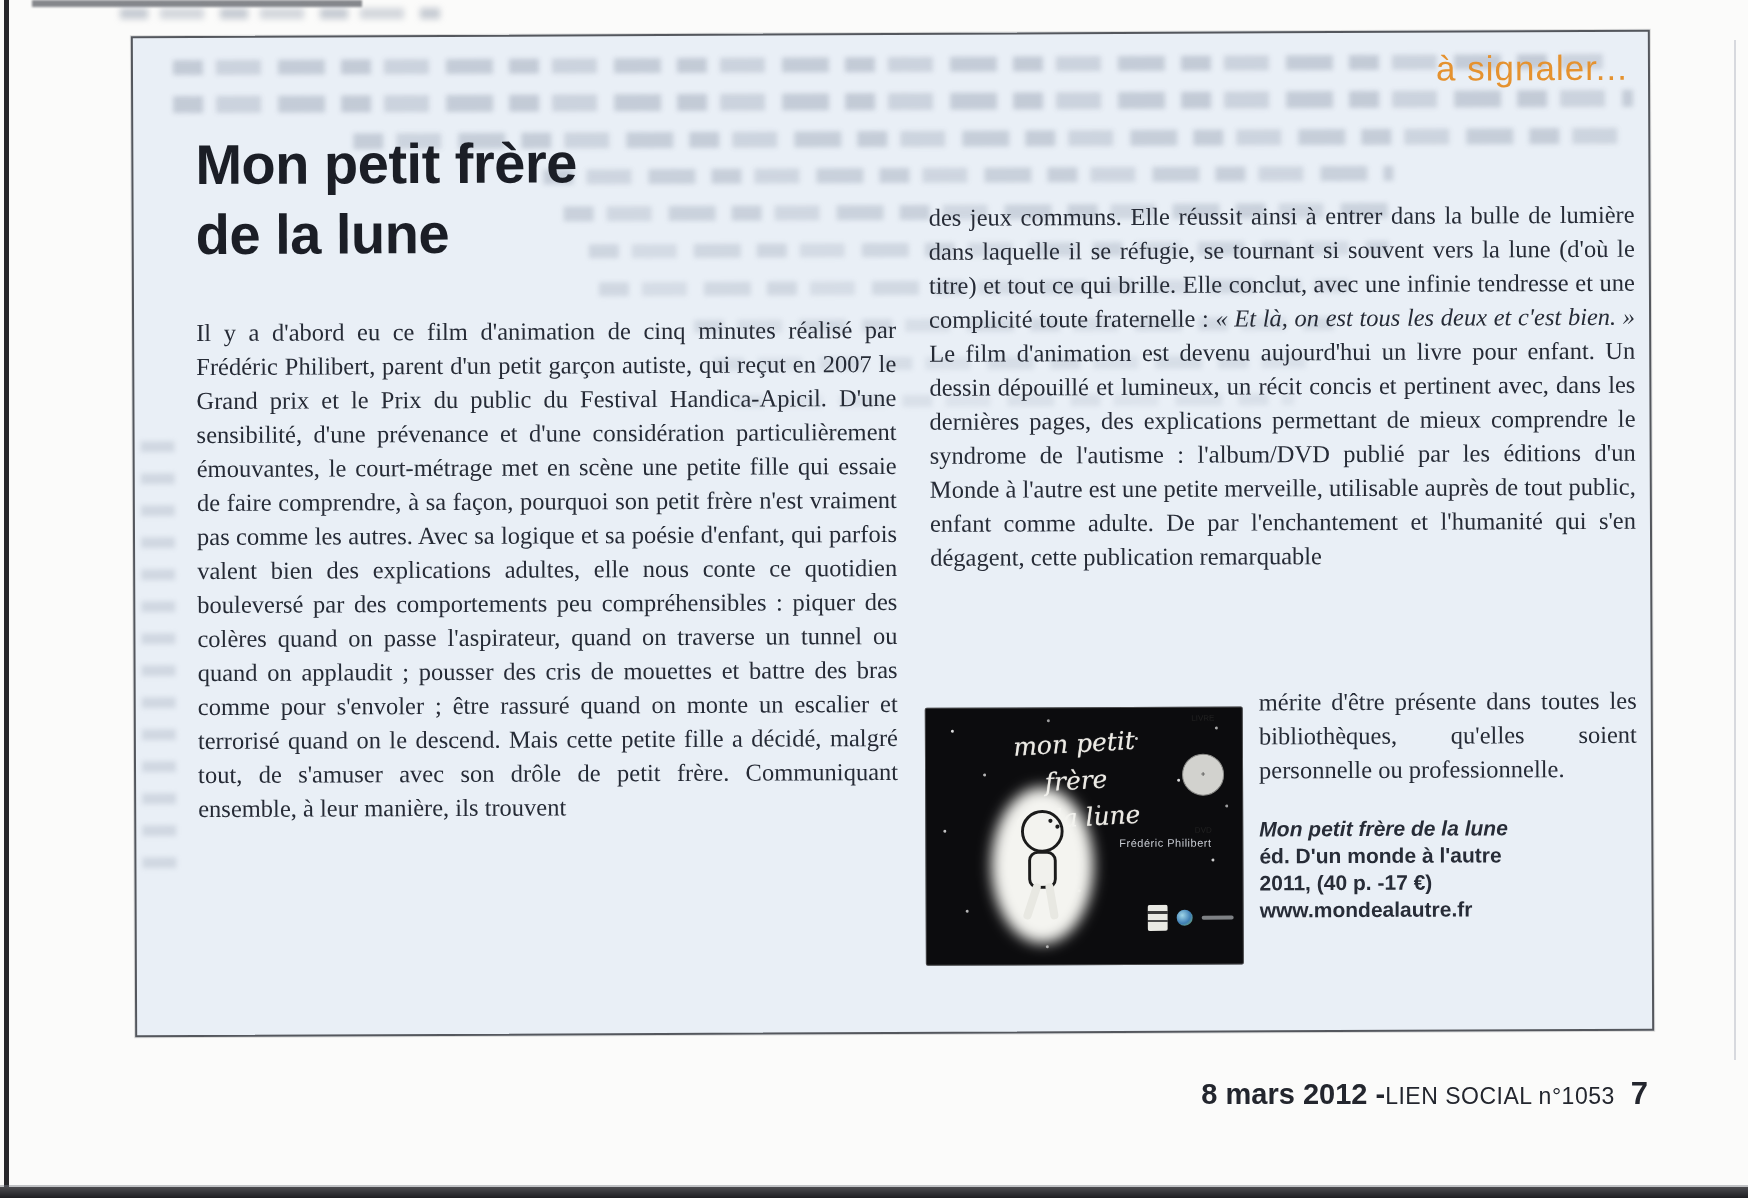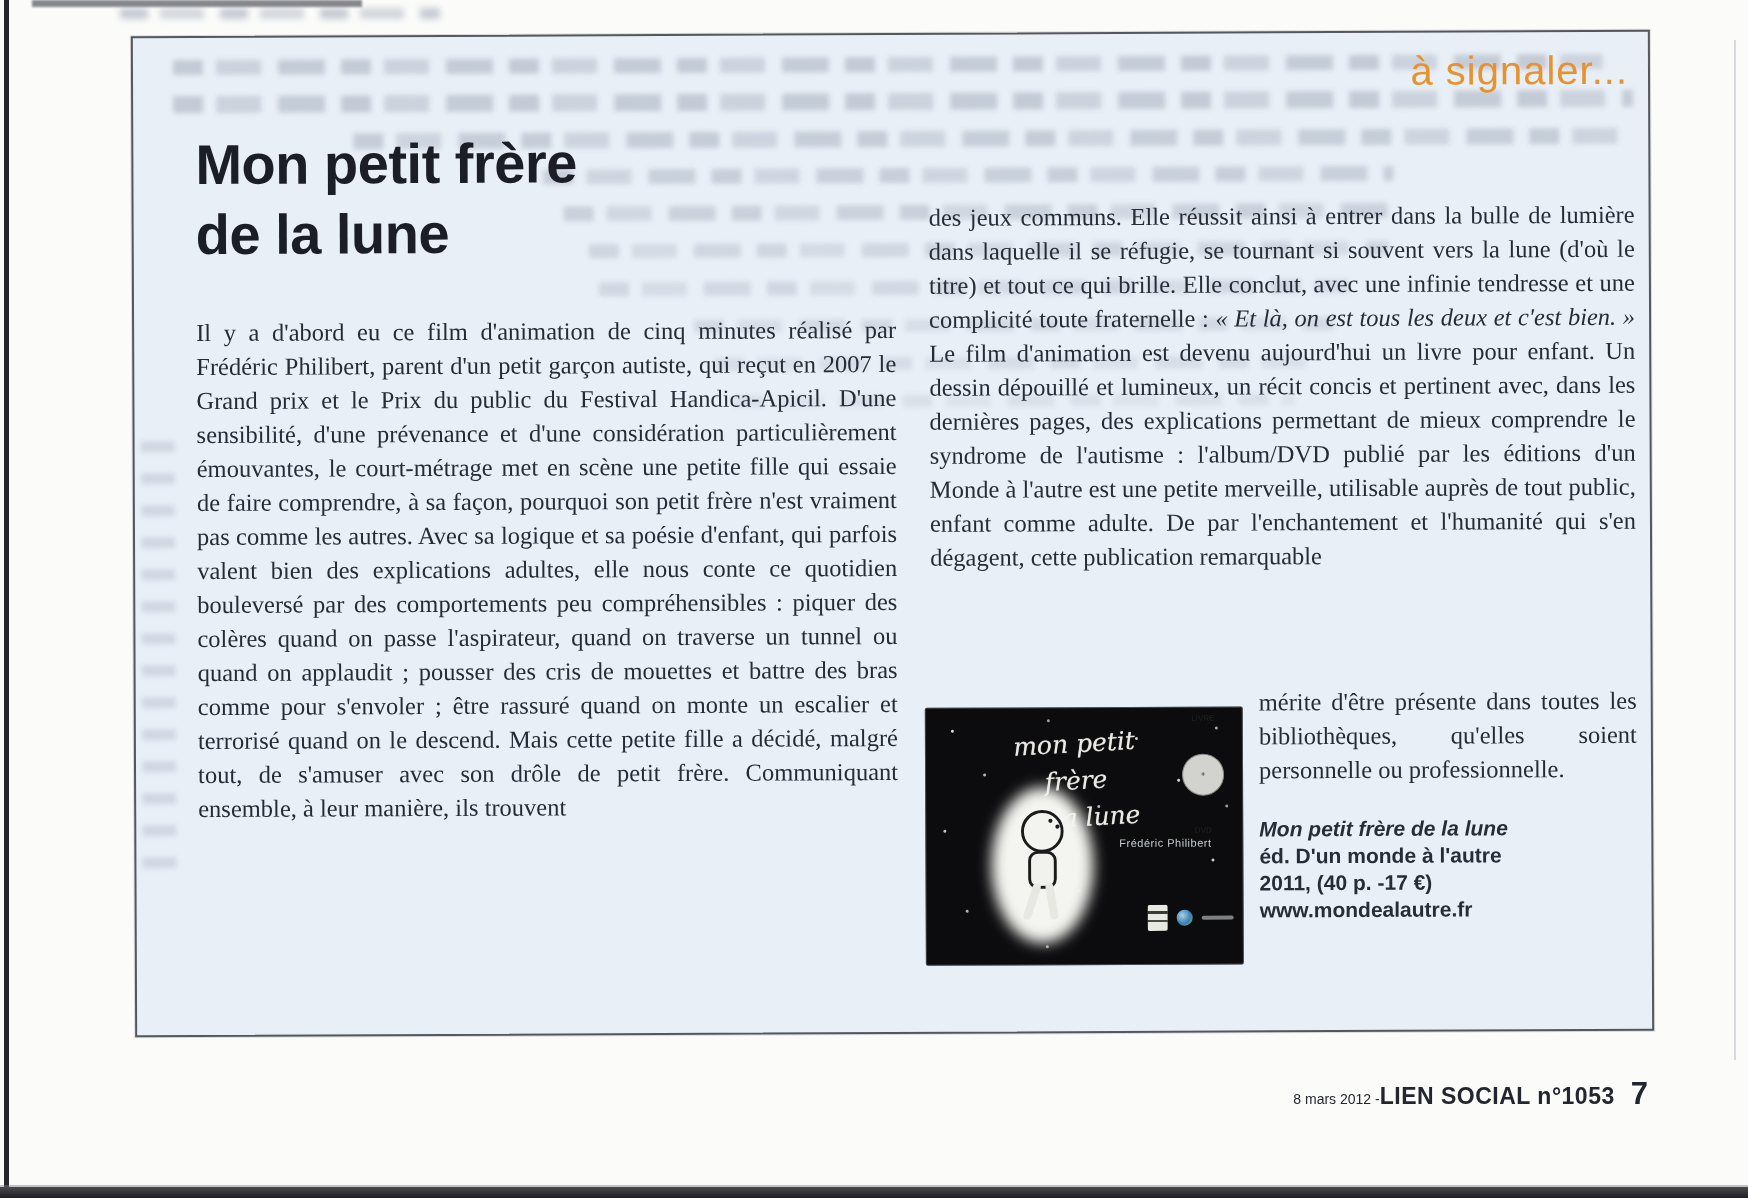--- a/index.html
+++ b/index.html
@@ -24,21 +24,21 @@
     border:2px solid #54575d;
     box-shadow:0 0 0 1px rgba(0,0,0,.12);
     transform:rotate(-0.25deg);
   }
   .ghost{position:absolute;pointer-events:none;filter:blur(2.6px);
     background:repeating-linear-gradient(90deg, rgba(126,138,158,.42) 0 30px, rgba(126,138,158,0) 30px 43px, rgba(126,138,158,.33) 43px 88px, rgba(126,138,158,0) 88px 105px, rgba(126,138,158,.40) 105px 152px, rgba(126,138,158,0) 152px 168px);}
   .ghost.v{background:repeating-linear-gradient(0deg, rgba(126,138,158,.45) 0 11px, transparent 11px 32px);}
 
   .section-label{
     position:absolute;top:16px;right:20px;
-    font-size:40px;font-weight:500;letter-spacing:1px;
+    font-size:35px;font-weight:500;letter-spacing:1px;
     color:#e5922f;
   }
   .art-title{
     position:absolute;left:62px;top:92px;
     font-size:56px;line-height:70px;font-weight:600;letter-spacing:-.5px;
     color:#1b1e26;
   }
   .art-title span{display:block;}
 
   .serif-body{
@@ -85,22 +85,22 @@
     background:radial-gradient(circle at 35% 35%, #9fd6e8, #3f7fb5 55%, #7fb55f);}
   .logo-dash{width:32px;height:4px;background:rgba(220,225,230,.55);border-radius:2px;}
 
   
   .citation{margin-top:28px;font-size:21px;line-height:27px;color:#272c37;font-weight:600;}
   .citation .cit-title{font-style:italic;font-weight:600;}
   .citation div{white-space:nowrap;}
 
   
   .footer{position:absolute;right:100px;top:1076px;display:flex;align-items:baseline;color:#23262e;}
-  .footer .f-date{font-size:14px;font-weight:400;}
-  .footer .f-mag{font-size:23px;font-weight:700;letter-spacing:.5px;}
+  .footer .f-date{font-size:29px;font-weight:700;}
+  .footer .f-mag{font-size:23px;font-weight:400;letter-spacing:.5px;}
   .footer .f-page{font-size:31px;font-weight:700;margin-left:16px;}
 </style>
 </head>
 <body>
 
 <div class="scan-left-line"></div>
 <div class="scan-top-smudge"></div>
 <div class="scan-top-smudge2"></div>
 <div class="scan-right-shadow"></div>
 

